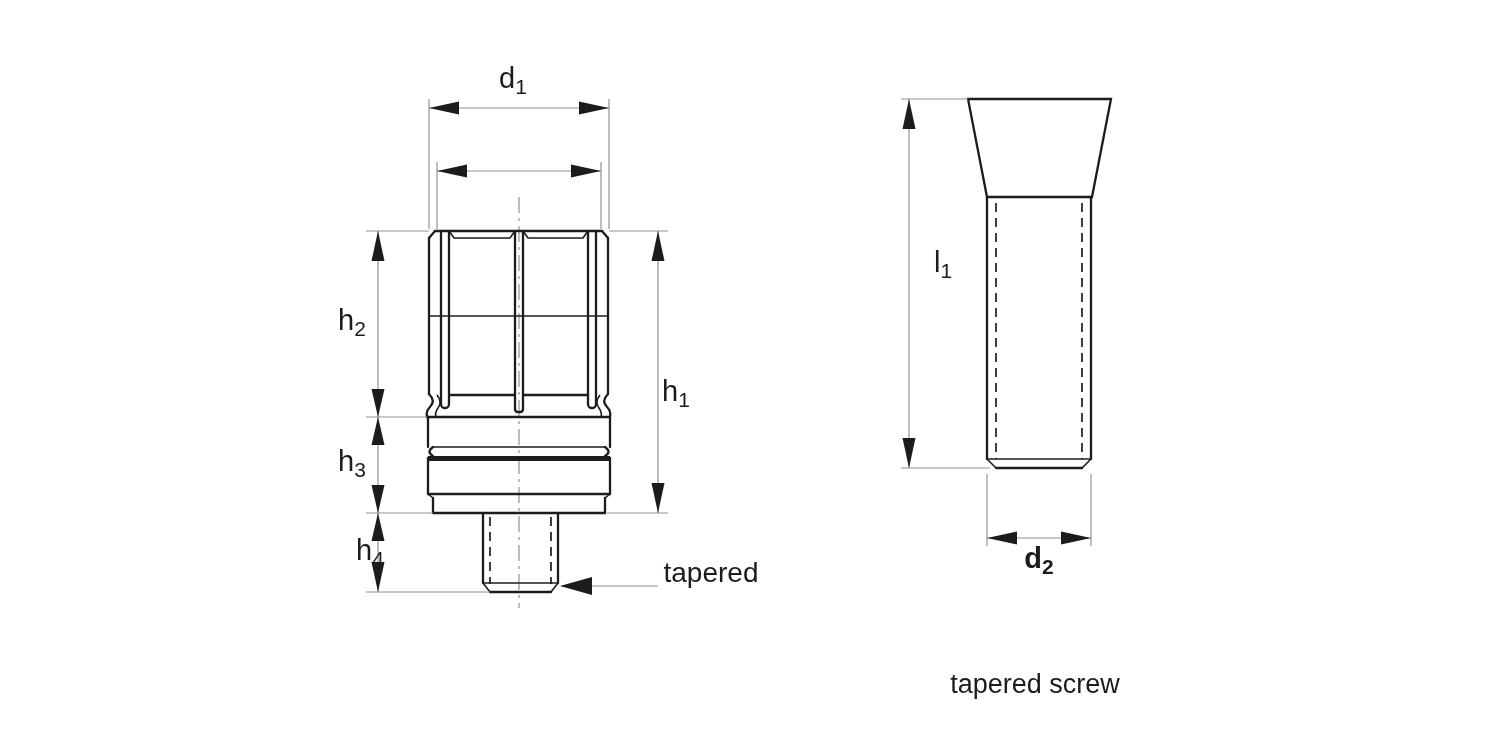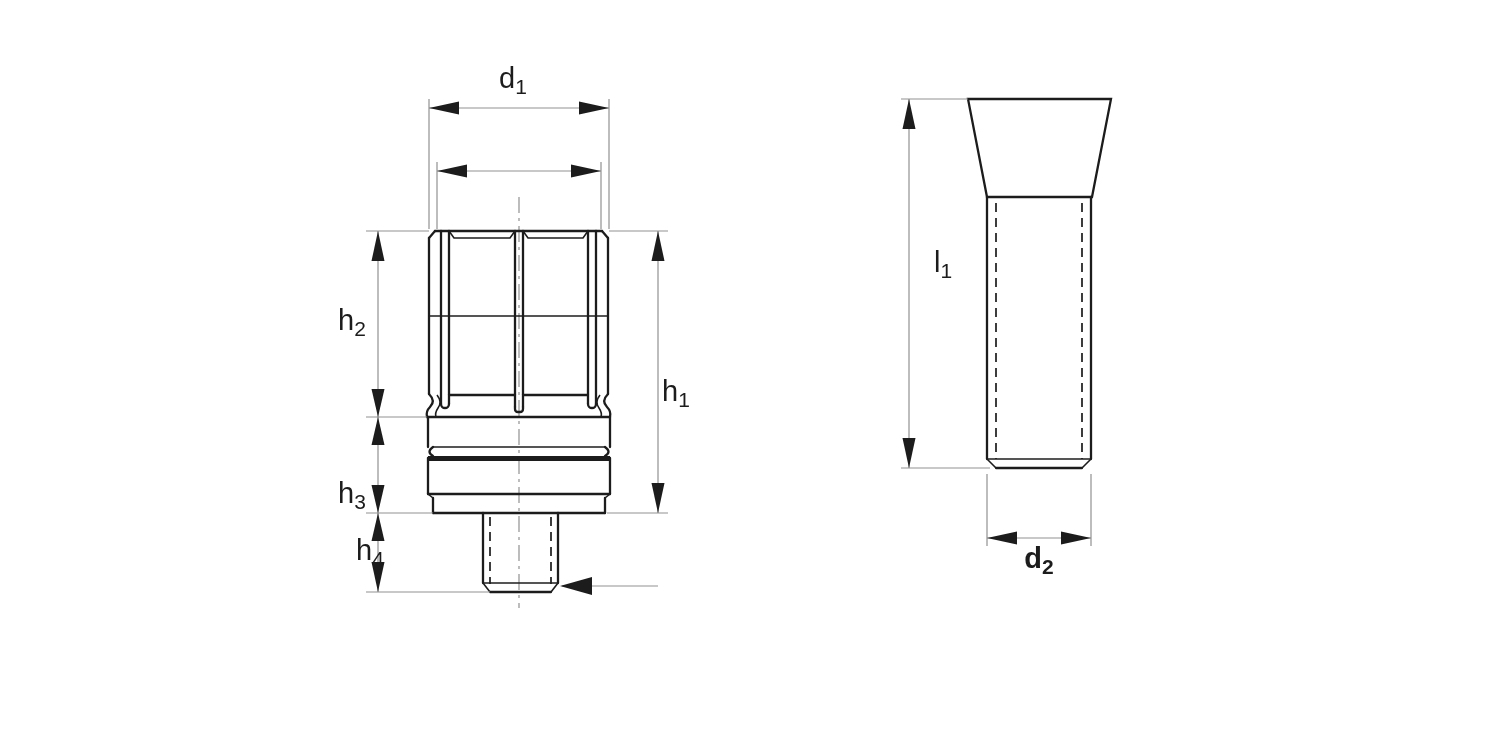--- a/index.html
+++ b/index.html
@@ -190,28 +190,30 @@
         <polygon class="arrow" points="1091,538 1061,531.5 1061,544.5"></polygon>
       </g>
     </g>
   </svg>
 
   <div class="lbl" style="left:453px;top:61px;width:120px;"><span>d</span><sub>1</sub><span></span></div>
 
 
   <div class="lbl" style="left:302px;top:303px;width:100px;"><span>h</span><sub>2</sub></div>
 
-  <div class="lbl" style="left:302px;top:444px;width:100px;margin-top:32px;"><span>h</span><sub>3</sub></div>
+  <div class="lbl" style="left:302px;top:444px;width:100px;"><span>h</span><sub>3</sub></div>
 
   <div class="lbl" style="left:320px;top:533px;width:100px;"><span>h</span><sub>4</sub></div>
 
   <div class="lbl" style="left:626px;top:347px;width:100px;margin-top:27px;"><span>h</span><sub>1</sub></div>
 
   <div class="lbl" style="left:893px;top:245px;width:100px;"><span>l</span><sub>1</sub></div>
 
   <div class="lbl" style="left:979px;top:541px;width:120px;font-weight:bold;"><span>d</span><sub>2</sub></div>
 
   <div class="lbl leader-text" style="left:631px;top:558px;width:160px;">
+    <div>tapered</div>
   </div>
 
 
+  <div class="lbl caption" style="left:885px;top:668px;width:300px;">tapered screw</div>
 
 </div>
 
 </body></html>

